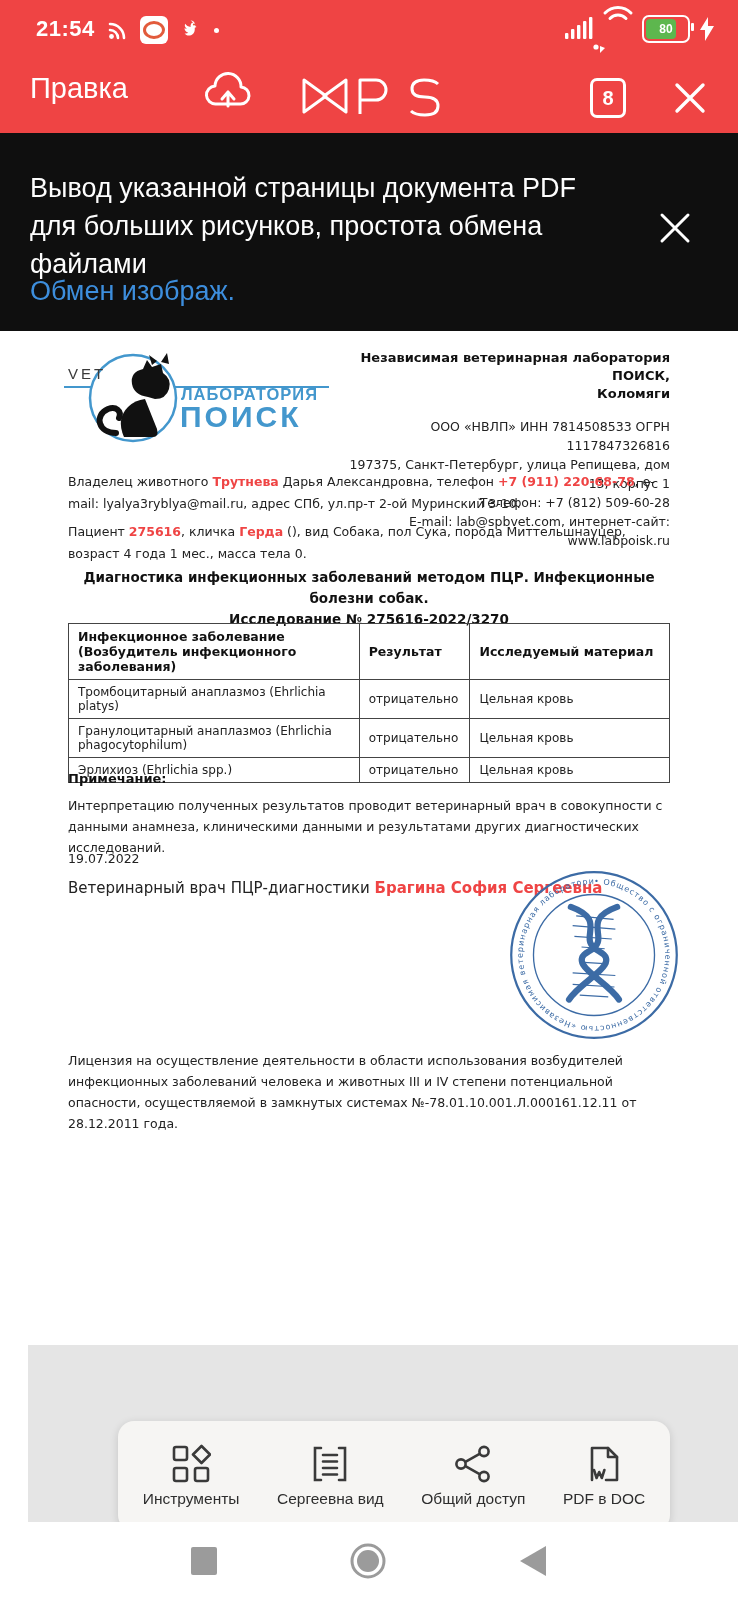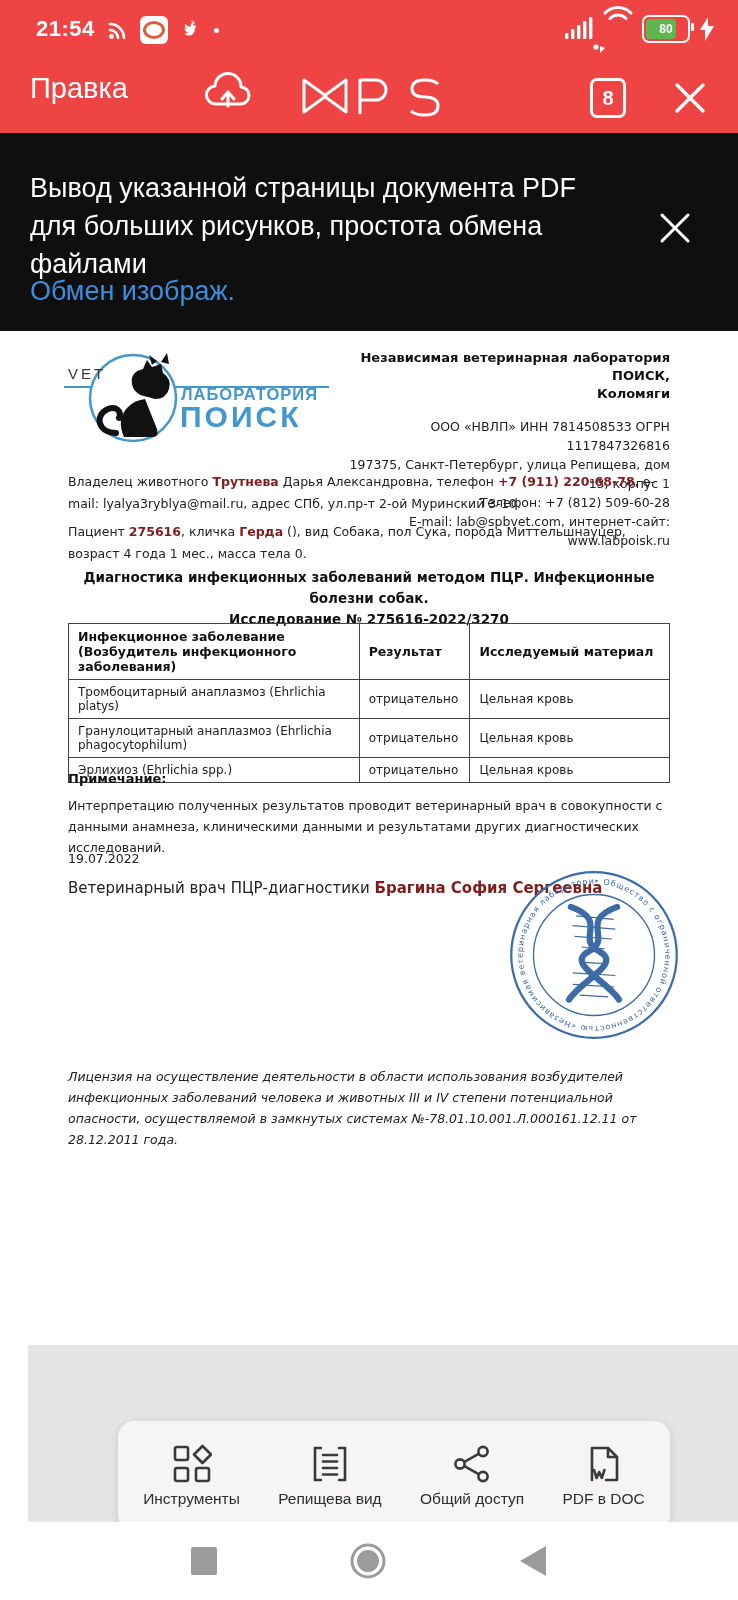--- a/index.html
+++ b/index.html
@@ -28,34 +28,34 @@
   
   .page{left:0;top:331px;width:738px;height:1014px;background:#fff;color:#222;}
   .doc{font-family:"DejaVu Sans","Liberation Sans",sans-serif;}
   .lab-head{left:340px;top:18px;width:330px;text-align:right;}
   .lab-head .t{font-weight:bold;font-size:13px;line-height:18px;color:#111;}
   .lab-head .l{font-size:12.5px;line-height:19px;color:#222;margin-top:0;}
   .lab-head .gap{height:14px;}
   .owner-par,.patient-par{left:68px;width:602px;font-size:12.5px;line-height:22px;color:#222;}
   .owner-par{top:140px;}
   .patient-par{top:190px;}
-  b.dk{color:#7f1d1d;}
+  b.dk{color:#ef4444;}
   .study-title{left:68px;top:236px;width:602px;text-align:center;font-weight:bold;font-size:13.5px;line-height:21px;color:#111;}
   .res-table{left:68px;top:292px;width:602px;border-collapse:collapse;font-size:12px;color:#222;}
   .res-table th,.res-table td{border:1px solid #444;padding:5px 9px;text-align:left;vertical-align:middle;font-weight:normal;}
   .res-table th{font-weight:bold;font-size:12.5px;color:#111;}
   .res-table .c1{width:290px;}
   .res-table .c2{width:92px;}
   .res-table .c3{width:190px;}
   .note-title{left:68px;top:440px;font-weight:bold;font-size:13px;color:#111;}
   .note-text{left:68px;top:464px;width:602px;font-size:12.5px;line-height:21px;color:#222;}
   .doc-date{left:68px;top:520px;font-size:12.5px;color:#222;}
   .doctor-line{left:68px;top:548px;width:602px;font-size:15px;color:#222;}
   .stamp{left:505px;top:535px;width:178px;height:178px;}
-  .license-par{left:68px;top:735px;width:602px;font-size:12.5px;line-height:21px;color:#222;font-style:italic;}
+  .license-par{left:68px;top:719px;width:602px;font-size:12.5px;line-height:21px;color:#222;}
   .logo{left:64px;top:14px;width:272px;height:112px;}
   
   .bottom-gray{left:0;top:1345px;width:738px;height:177px;background:#e5e5e5;margin-left:28px;}
   .toolbar-card{left:90px;top:76px;width:552px;height:110px;background:#f6f5f3;border-radius:16px;box-shadow:0 2px 8px rgba(0,0,0,.14);display:flex;align-items:center;justify-content:space-around;padding:0 6px;box-sizing:border-box;position:absolute;}
   .tb-item{display:flex;flex-direction:column;align-items:center;gap:6px;cursor:pointer;}
   .tb-item .lbl{font-size:15.5px;color:#2e2e2e;white-space:nowrap;}
   
   .navbar{left:0;top:1522px;width:738px;height:78px;background:#fff;display:flex;align-items:center;justify-content:space-between;padding:0 190px;box-sizing:border-box;}
   .nav-btn{display:flex;align-items:center;justify-content:center;}
   svg{display:block;}
@@ -274,21 +274,21 @@
     </div>
 
     <div class="tb-item">
       <span>
         <svg width="40" height="40" viewBox="0 0 40 40" fill="none" stroke="#3a3a3a" stroke-width="2.6" stroke-linecap="round">
           <path d="M11 4 H5 V36 H11"></path>
           <path d="M29 4 H35 V36 H29"></path>
           <path d="M13 11 H27 M13 17.5 H27 M13 24 H27 M13 30.5 H27"></path>
         </svg>
       </span>
-      <span class="lbl">Репищева вид</span>
+      <span class="lbl">Сергеевна вид</span>
     </div>
 
     <div class="tb-item">
       <span>
         <svg width="40" height="40" viewBox="0 0 40 40" fill="none" stroke="#3a3a3a" stroke-width="2.6">
           <circle cx="8" cy="20" r="4.6"></circle>
             <circle cx="31" cy="7.5" r="4.6"></circle>
             <circle cx="31" cy="32.5" r="4.6"></circle>
           <path d="M12.4 17.8 L26.6 9.8 M12.4 22.2 L26.6 30.2"></path>
         </svg>

